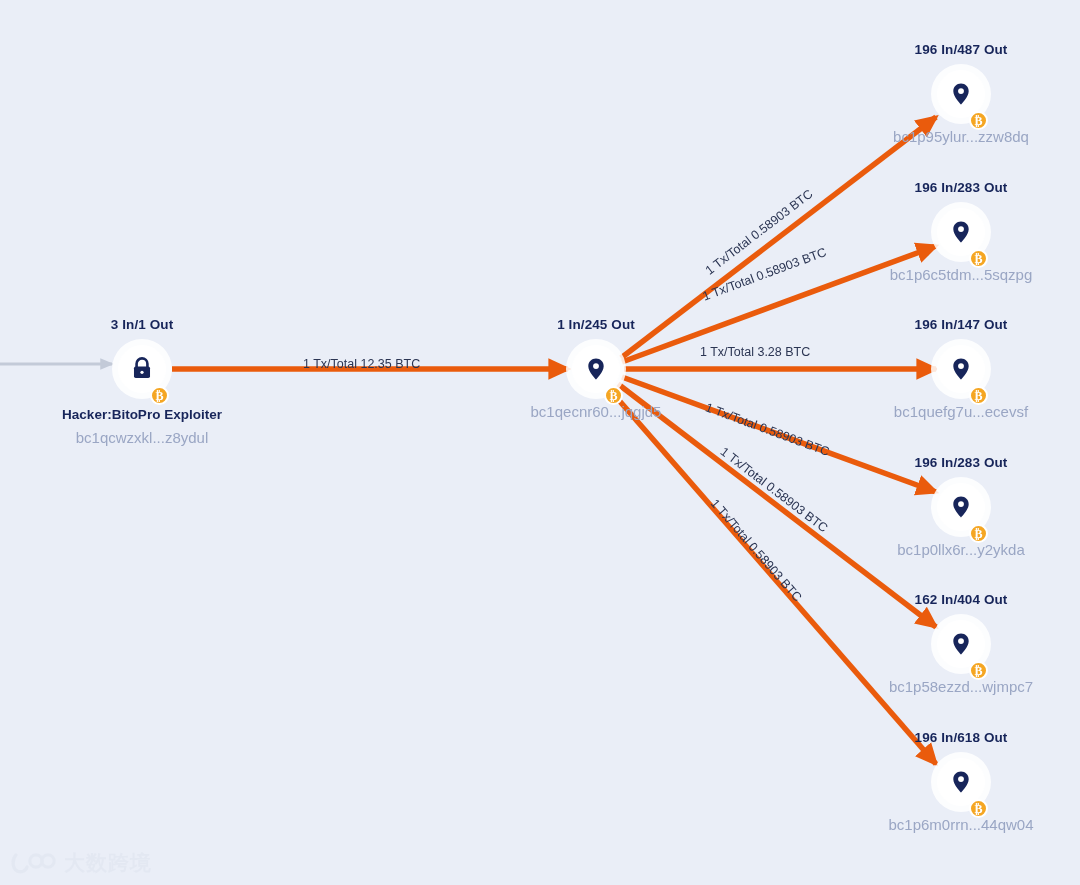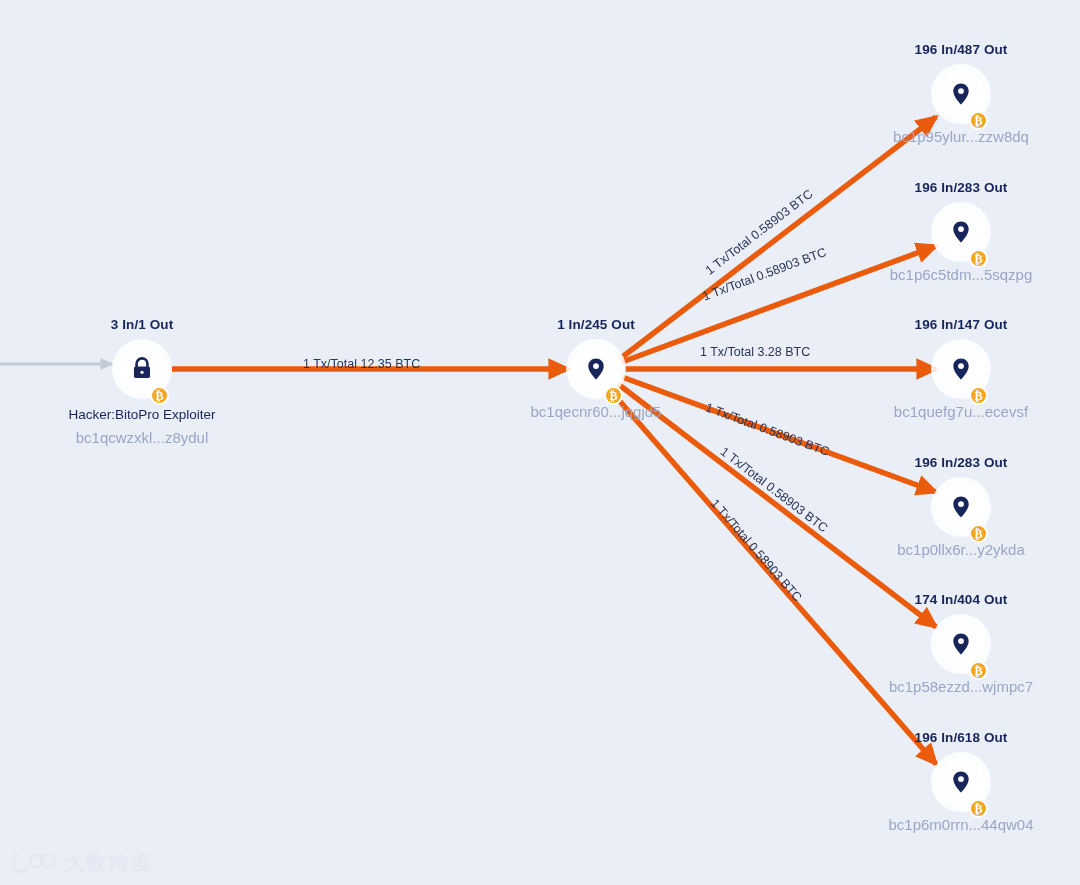--- a/index.html
+++ b/index.html
@@ -90,21 +90,21 @@
     font-size: 15px;
     color: #9aa6c4;
     z-index: 5;
   }
   .node-name {
     position: absolute;
     white-space: nowrap;
     transform: translateX(-50%);
     top: 38px;
     font-size: 13.5px;
-    font-weight: normal;
+    font-weight: bold;
     color: #17255a;
     z-index: 5;
   }
 
   
   .edge-label {
     position: absolute;
     white-space: nowrap;
     font-size: 12.5px;
     color: #2b3553;
@@ -243,21 +243,21 @@
     <svg class="node-glyph" viewBox="0 0 24 24">
       <path d="M12 2.4c-4 0-7.1 3.1-7.1 7 0 5.2 7.1 12.2 7.1 12.2s7.1-7 7.1-12.2c0-3.9-3.1-7-7.1-7z" fill="#17255a"></path>
       <circle cx="12" cy="9.3" r="2.7" fill="#ffffff"></circle>
     </svg>
   </div>
   <div class="btc-badge">₿</div>
   <div class="node-addr">bc1p0llx6r...y2ykda</div>
 </div>
 
 <div class="node" style="left:961px; top:644px;">
-  <div class="node-title">174 In/404 Out</div>
+  <div class="node-title">162 In/404 Out</div>
   <div class="node-circle">
     <svg class="node-glyph" viewBox="0 0 24 24">
       <path d="M12 2.4c-4 0-7.1 3.1-7.1 7 0 5.2 7.1 12.2 7.1 12.2s7.1-7 7.1-12.2c0-3.9-3.1-7-7.1-7z" fill="#17255a"></path>
       <circle cx="12" cy="9.3" r="2.7" fill="#ffffff"></circle>
     </svg>
   </div>
   <div class="btc-badge">₿</div>
   <div class="node-addr">bc1p58ezzd...wjmpc7</div>
 </div>
 

